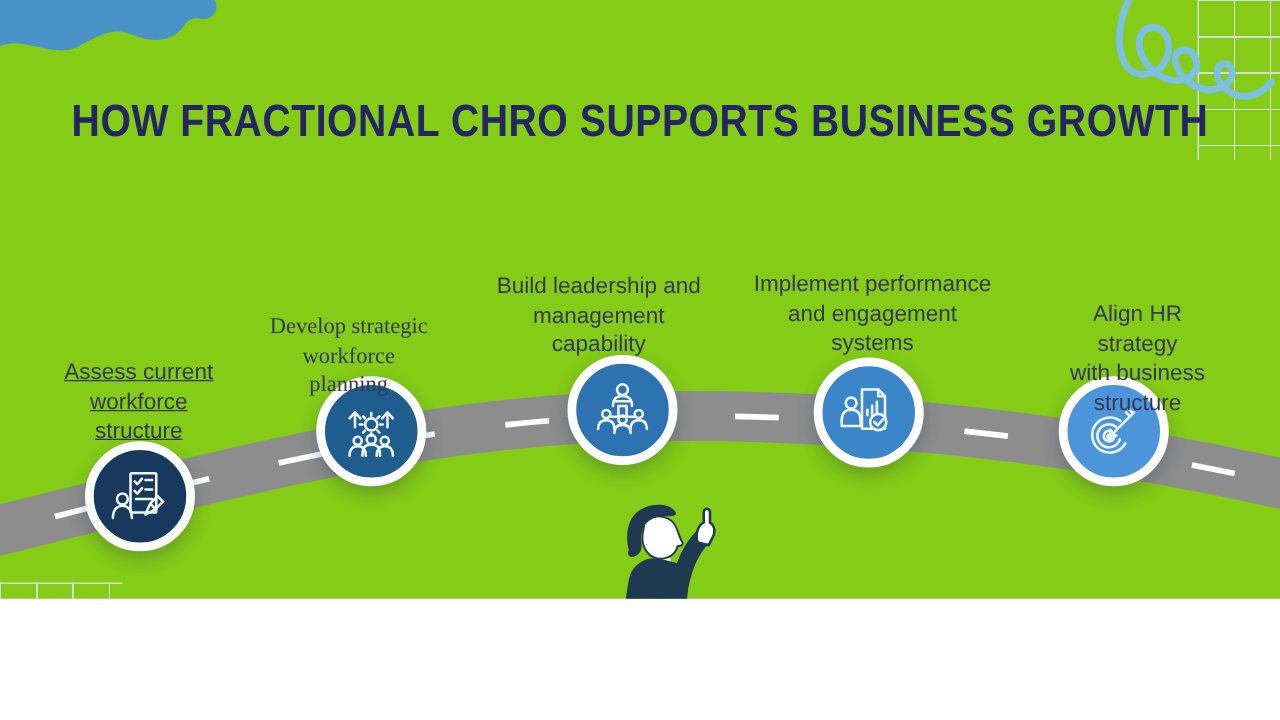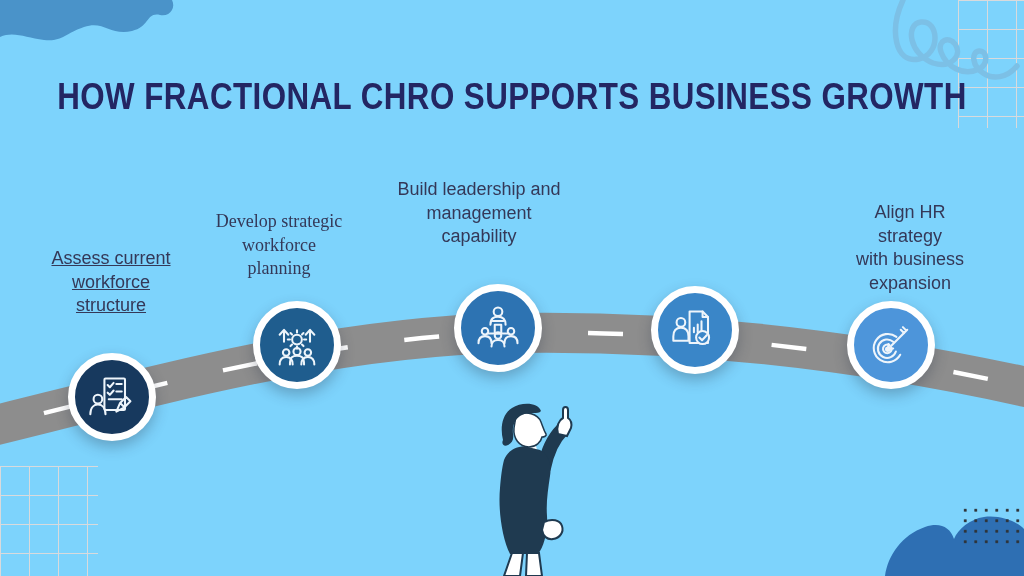--- a/index.html
+++ b/index.html
@@ -1,28 +1,28 @@
 <!DOCTYPE html>
 <html><head>
 <meta charset="utf-8">
 <style>
   html,body{margin:0;padding:0;}
   #canvas{
-    position:relative;width:1024px;height:576px;overflow:hidden;
-    background:#7dd3fc;font-family:"Liberation Sans",sans-serif;
+    position:relative;width:1024px;height:479px;overflow:hidden;
+    background:#84cc16;font-family:"Liberation Sans",sans-serif;
   }
   .abs{position:absolute;}
   #title{
     top:76px;left:50%;transform:translateX(-50%) scaleX(.87);
     transform-origin:center;white-space:nowrap;
     font-size:36px;font-weight:bold;letter-spacing:.5px;z-index:3;
   }
   .step-label{
     text-align:center;white-space:pre-line;transform:translateX(-50%);
-    font-size:18px;line-height:23.5px;z-index:3;
+    font-size:18px;line-height:23.5px;z-index:3;margin-top:39px;
   }
   .milestone{
     width:74px;height:74px;border:7px solid #ffffff;border-radius:50%;
     box-shadow:0 6px 14px rgba(40,50,70,.30);z-index:2;
     display:flex;align-items:center;justify-content:center;
   }
   .milestone svg{width:52px;height:52px;}
   .grid{
     background-image:
       repeating-linear-gradient(to bottom,#d9dadc 0,#d9dadc 1px,transparent 1px,transparent 29px),
@@ -70,23 +70,26 @@
 
   <div class="abs step-label" style="left: 111px; top: 247px; color: rgb(52, 56, 88); text-decoration: underline;">Assess current
 workforce
 structure</div>
   <div class="abs step-label" style="left: 279px; top: 210px; color: rgb(52, 56, 88); font-family: Liberation Serif, serif;">Develop strategic
 workforce
 planning</div>
   <div class="abs step-label" style="left: 479px; top: 178px; color: rgb(52, 56, 88);">Build leadership and
 management
 capability</div>
+  <div class="abs step-label" style="left: 698px; top: 177px; color: rgb(52, 56, 88);">Implement performance
+and engagement
+systems</div>
   <div class="abs step-label" style="left: 910px; top: 201px; color: rgb(52, 56, 88);">Align HR strategy
 with business
-expansion</div>
+structure</div>
 
   <div class="abs milestone" style="left: 68px; top: 353px; background-color: rgb(23, 57, 94); color: rgb(23, 57, 94);">
     <svg viewBox="0 0 48 48" fill="none" stroke="#eef5fb" stroke-width="1.9" stroke-linecap="round" stroke-linejoin="round">
       <rect x="17" y="7" width="19" height="29" rx="1"></rect>
       <polyline points="20,13 22,15 25.5,11"></polyline>
       <polyline points="20,20 22,22 25.5,18"></polyline>
       <path d="M28,12 H33 M28,19 H33 M21,26 H33"></path>
       <path d="M31.5,29.5 L37,24 L41,28 L35.5,33.5 Z M31.5,29.5 L28,37.5 L35.5,33.5"></path>
       <circle cx="11" cy="26" r="4"></circle>
       <path d="M4,40 C4,33 8,31 11,31 C14,31 18,33 18,40"></path>

